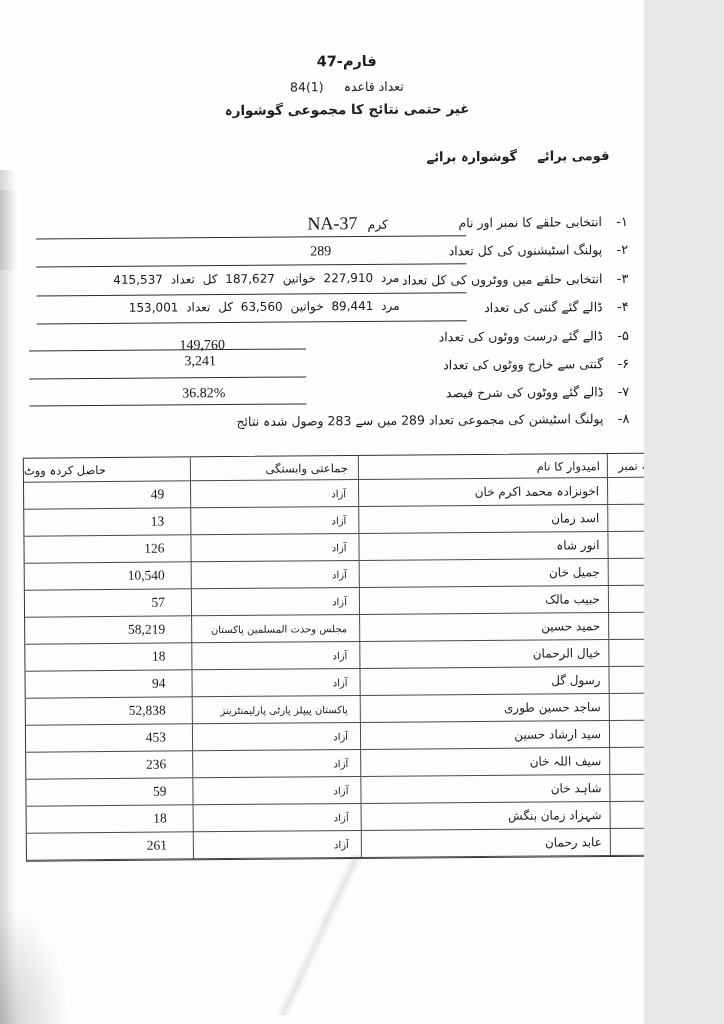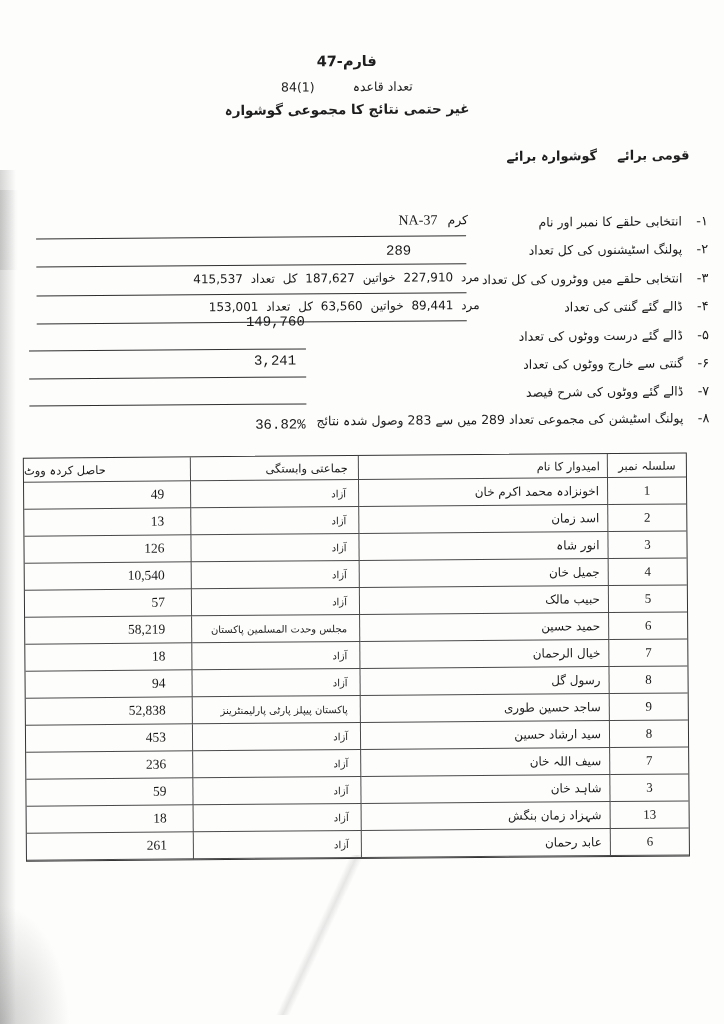--- a/index.html
+++ b/index.html
@@ -1,55 +1,55 @@
 <!DOCTYPE html>
 <html lang="ur"><head>
 <meta charset="utf-8">
 <style>
   html,body{margin:0;padding:0;background:#e9e9e9;}
-  .screen{position:relative;width:724px;height:1024px;background:#fdfdfc;overflow:hidden;
-          font-family:"DejaVu Sans",sans-serif;color:#222;}
+  .screen{position:relative;width:616px;height:1024px;background:#fdfdfc;overflow:hidden;
+          font-family:"DejaVu Sans",sans-serif;color:#222;padding-left:28px;}
   .page{position:absolute;inset:0;transform:rotate(-0.45deg);transform-origin:360px 480px;}
 
   
   .shadow-left{position:absolute;left:0;top:170px;bottom:0;width:16px;
     background:linear-gradient(to right,rgba(110,110,110,.28),rgba(255,255,255,0));}
   .shadow-corner{position:absolute;left:0;bottom:0;width:70px;height:120px;
     background:radial-gradient(ellipse at bottom left,rgba(90,90,90,.30),rgba(255,255,255,0) 70%);}
   .patch-topleft{position:absolute;left:0;top:190px;width:18px;height:80px;
     background:linear-gradient(to right,rgba(130,130,130,.22),rgba(255,255,255,0));}
   .crease{position:absolute;left:240px;top:855px;width:160px;height:160px;
     background:linear-gradient(115deg,rgba(0,0,0,0) 47%,rgba(110,110,110,.16) 50%,rgba(0,0,0,0) 53%);}
 
   
   .hdr{position:absolute;left:0;width:700px;text-align:center;direction:rtl;color:#1e1e1e;}
   .t-form{top:53px;font-size:14.5px;font-weight:bold;}
   .t-rule{top:79px;font-size:12.5px;}
-  .t-rule bdi{margin:0 17px;}
+  .t-rule bdi{margin:0 8px;}
   .t-sub{top:101px;font-size:13.5px;font-weight:bold;}
   .election{position:absolute;top:150px;right:32px;direction:rtl;display:flex;gap:20px;
     font-size:13px;font-weight:bold;color:#1e1e1e;}
 
   
   .inum{position:absolute;right:14px;font-size:13px;direction:rtl;color:#1c1c1c;}
   .ilab{position:absolute;right:40px;font-size:12.5px;direction:rtl;white-space:nowrap;color:#1c1c1c;}
   .ln{position:absolute;border-bottom:1.4px solid #2e2e2e;height:0;}
   .ln-long{left:38px;width:430px;}
   .ln-short{left:30px;width:277px;}
   .ival{position:absolute;direction:rtl;white-space:nowrap;color:#181818;}
-  .num-serif{font-family:Liberation Mono, monospace;font-size:14px;}
+  .num-serif{font-family:Liberation Serif, serif;font-size:14px;}
   .mixed{font-size:12px;word-spacing:4px;}
   .v1{top:213px;right:254px;display:flex;gap:10px;align-items:baseline;font-size:12.5px;}
-  .v1 .code{font-family:"Liberation Serif",serif;font-size:14px;}
+  .v1 .code{font-family:"Liberation Serif",serif;font-size:18px;}
   .v2{top:243px;right:311px;}
   .v3{top:271px;right:243px;}
   .v4{top:299px;right:243px;}
-  .v5{top:313px;right:418px;}
+  .v5{top:336px;right:418px;}
   .v6{top:352px;right:427px;}
-  .v7{top:384px;right:418px;margin-top:32px;}
+  .v7{top:384px;right:418px;}
 
   
   .tbl{position:absolute;left:23px;top:455px;width:662px;
        display:grid;grid-template-columns:167px 168px 249px 78px;
        grid-template-rows:24px repeat(14,27px);
        border:1.6px solid #343434;background:transparent;}
   .cell{box-sizing:border-box;border-right:1px solid #4a4a4a;border-bottom:1px solid #4a4a4a;
         display:flex;align-items:center;overflow:hidden;color:#1b1b1b;}
   .cell.last-col{border-right:none;}
   .hcell{font-size:11.5px;}

